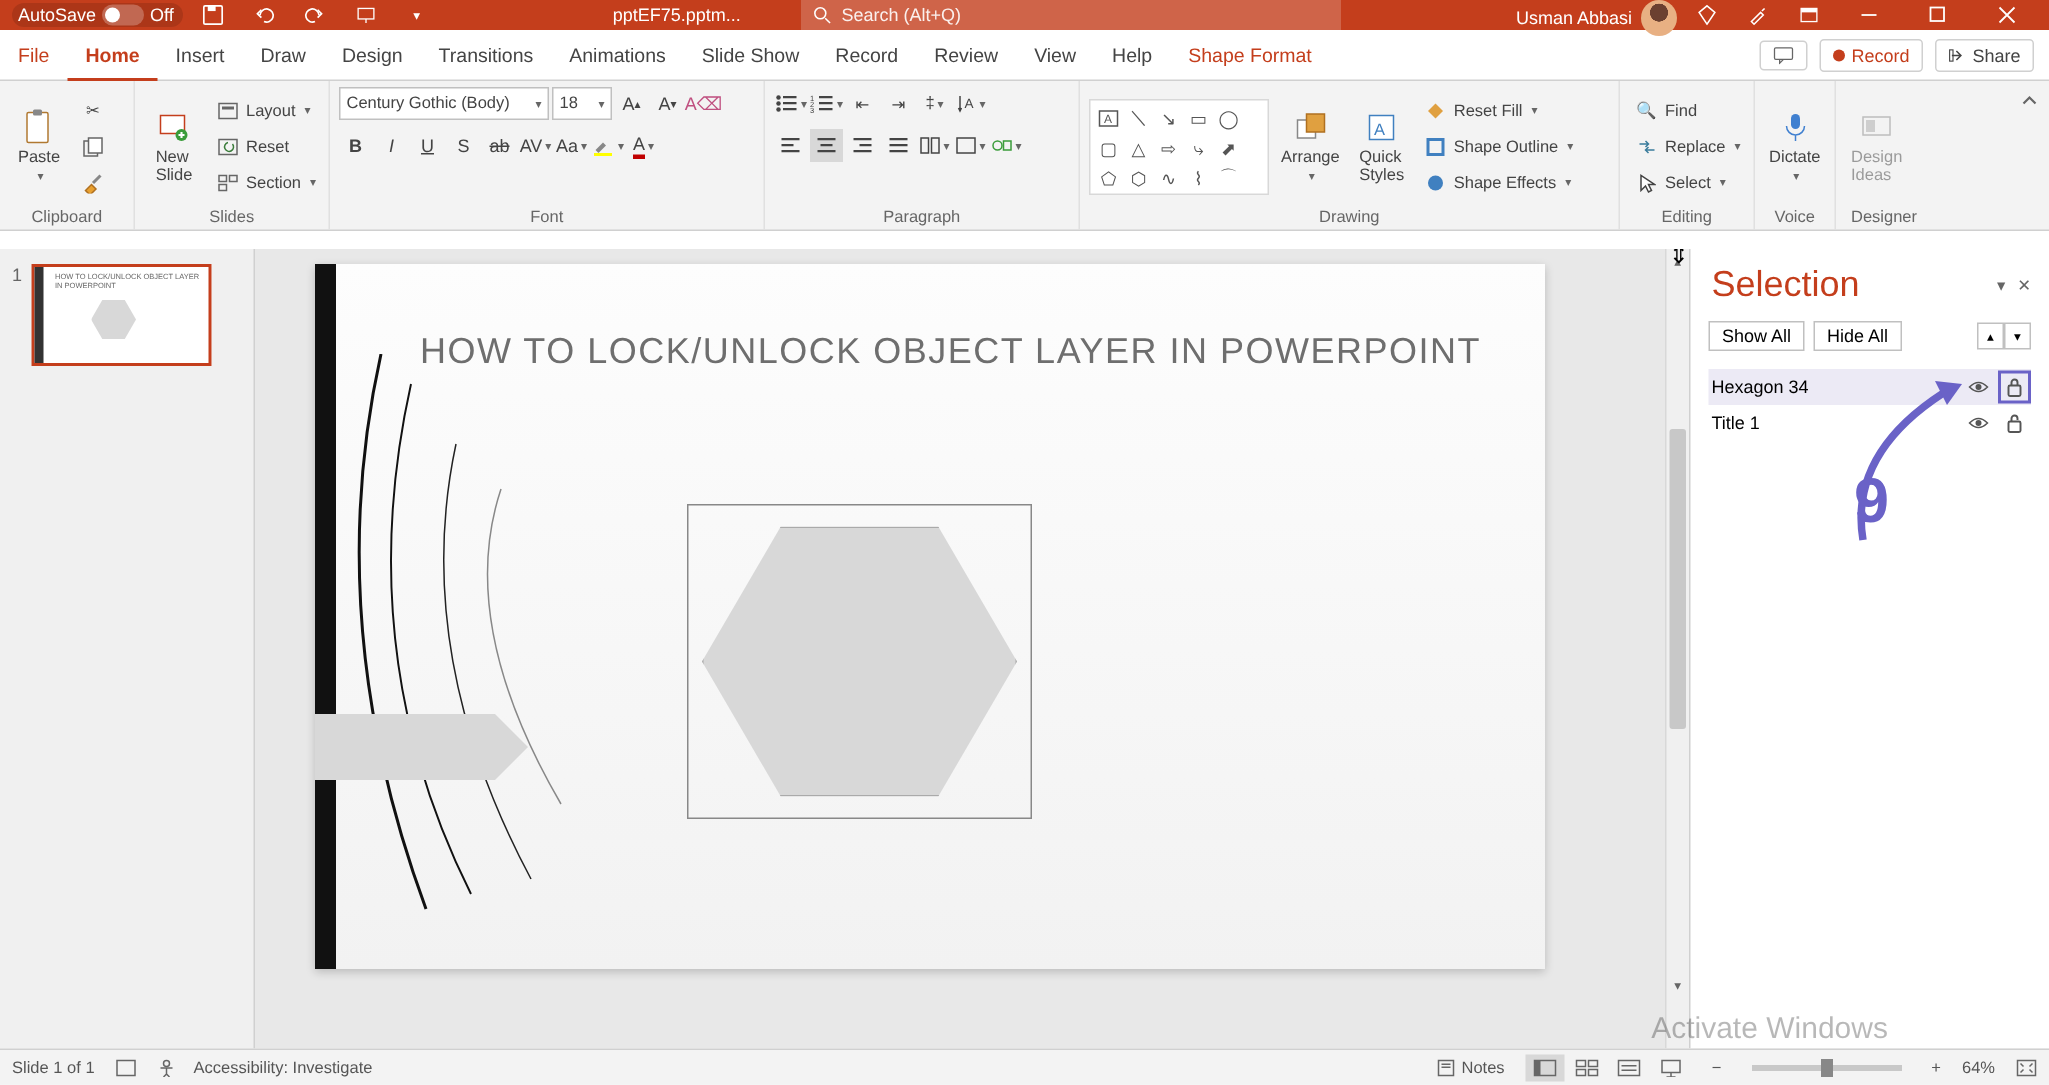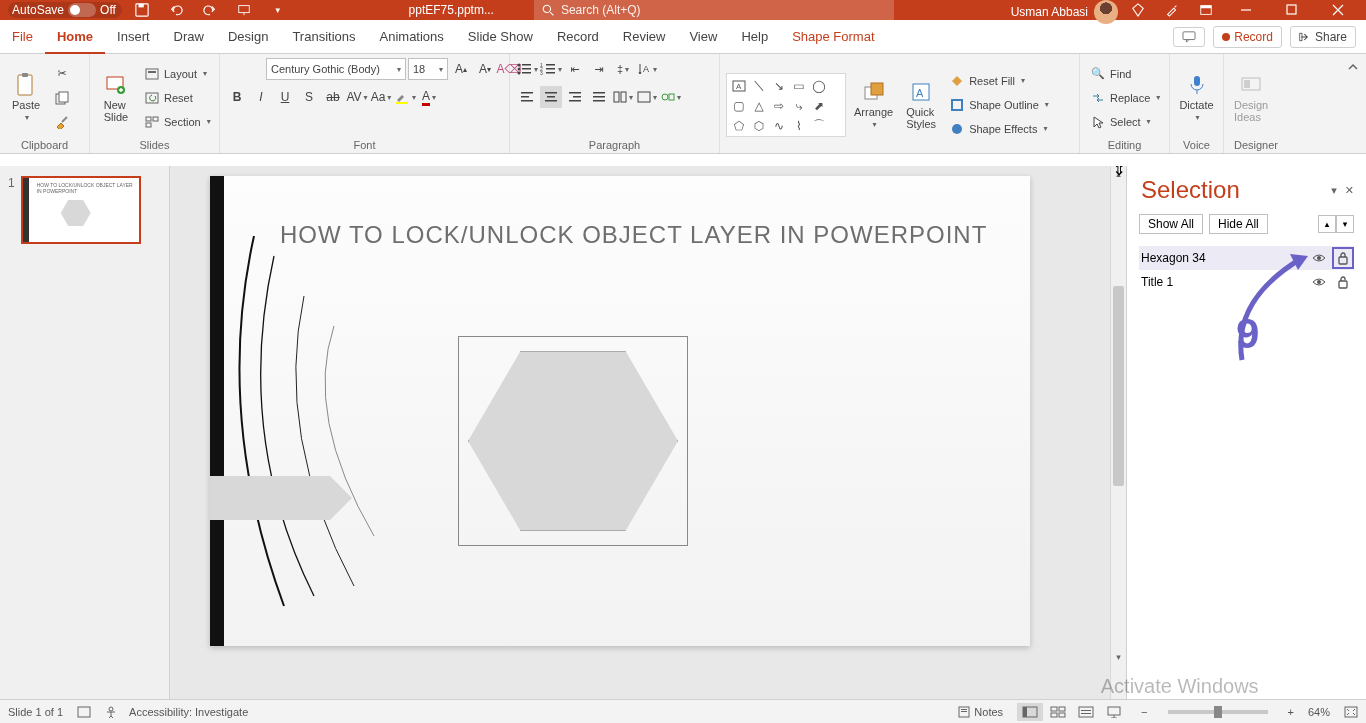--- a/index.html
+++ b/index.html
@@ -39,21 +39,21 @@
 .group-label { text-align: center; font-size: 11px; color: #666; padding-top: 2px; position: relative; }
 
 .big-btn { display: flex; flex-direction: column; align-items: center; justify-content: center; gap: 2px; padding: 2px 4px; cursor: pointer; min-width: 40px; }
 .big-btn .ico { width: 24px; height: 24px; display: flex; align-items: center; justify-content: center; }
 .mini-col { display: flex; flex-direction: column; gap: 2px; justify-content: center; }
 .mini-btn { display: flex; align-items: center; gap: 4px; padding: 2px 4px; cursor: pointer; height: 22px; }
 .mini-ico { width: 16px; height: 16px; display: flex; align-items: center; justify-content: center; }
 
 
 .font-row { display: flex; gap: 2px; align-items: center; }
-.font-name { width: 140px; height: 22px; border: 1px solid #c0c0c0; background: #fff; font-size: 11px; padding: 0 4px; display: flex; align-items: center; justify-content: space-between; margin-left: 40px; }
+.font-name { width: 140px; height: 22px; border: 1px solid #c0c0c0; background: #fff; font-size: 11px; padding: 0 4px; display: flex; align-items: center; justify-content: space-between; }
 .font-size { width: 40px; height: 22px; border: 1px solid #c0c0c0; background: #fff; font-size: 11px; padding: 0 4px; display: flex; align-items: center; justify-content: space-between; }
 .fmt-btn { width: 22px; height: 22px; display: flex; align-items: center; justify-content: center; cursor: pointer; font-size: 12px; }
 .fmt-btn.bold { font-weight: bold; }
 .fmt-btn.italic { font-style: italic; }
 .fmt-btn.underline { text-decoration: underline; }
 .fmt-btn.strike { text-decoration: line-through; }
 .dd-caret { font-size: 8px; color: #666; margin-left: 2px; }
 
 
 .para-btn { width: 22px; height: 22px; display: flex; align-items: center; justify-content: center; cursor: pointer; }
@@ -540,20 +540,21 @@
             <div class="mini-ico">
               <svg width="14" height="14">
                 <circle cx="7" cy="7" r="5" fill="#4080c0"></circle>
               </svg>
             </div>
             <span>Shape Effects</span>
             <span class="dd-caret">▾</span>
           </div>
       </div>
     </div>
+    <div class="group-label">Drawing</div>
   </div>
 
   <div class="ribbon-group" style="width:90px;">
     <div class="group-body">
         <div class="mini-col">
       <div class="ed-btn">
             <div class="mini-ico">🔍</div>
             <span>Find</span>
           </div>
       <div class="ed-btn">

